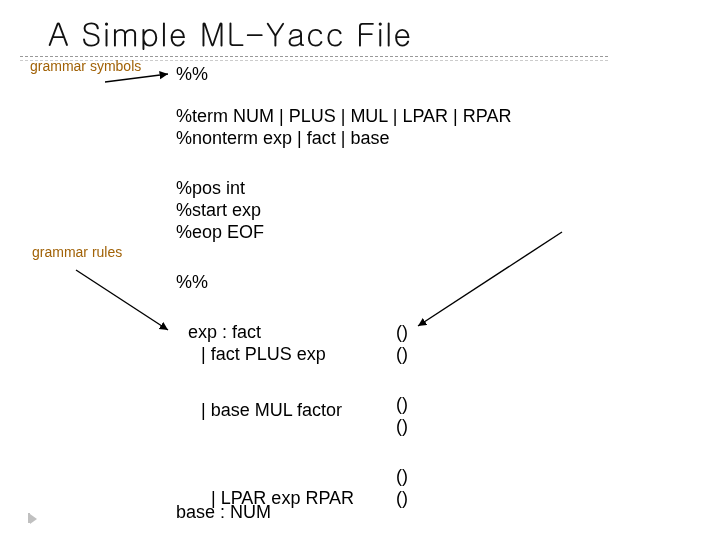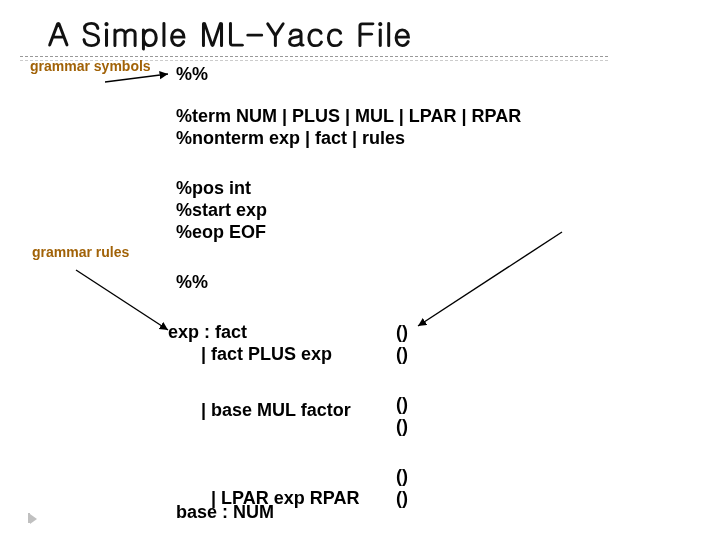--- a/index.html
+++ b/index.html
@@ -9,21 +9,20 @@
     height: 540px;
     background: #fff;
     font-family: "Segoe UI", Arial, sans-serif;
     color: #000;
     overflow: hidden;
   }
   .slide {
     position: relative;
     width: 628px;
     height: 540px;
-    font-weight: bold;
   }
   .title {
     position: absolute;
     left: 48px;
     top: 10px;
     font-family: "Malgun Gothic", "Gulim", "Arial Unicode MS", monospace;
     font-size: 32px;
     letter-spacing: 1px;
     color: #111;
   }
@@ -96,27 +95,27 @@
   <div class="title">A Simple ML-Yacc File</div>
   <div class="title-rule"></div>
   <div class="title-rule2"></div>
 
   <div class="ann" style="left:30px; top:58px;">grammar
 symbols</div>
   <div class="ann" style="left:32px; top:244px;">grammar rules</div>
 
   <div class="code" style="left:176px; top:64px;">%%</div>
   <div class="code" style="left:176px; top:106px;">%term NUM | PLUS | MUL | LPAR | RPAR</div>
-  <div class="code" style="left:176px; top:128px;">%nonterm exp | fact | rules</div>
+  <div class="code" style="left:176px; top:128px;">%nonterm exp | fact | base</div>
   <div class="code" style="left:176px; top:178px;">%pos int</div>
   <div class="code" style="left:176px; top:200px;text-align:right;">%start exp</div>
   <div class="code" style="left:176px; top:222px;text-align:right;">%eop EOF</div>
   <div class="code" style="left:176px; top:272px;">%%</div>
 
-  <div class="code" style="left:168px; top:322px;text-align:center;">exp : fact</div>
+  <div class="code" style="left:188px; top:322px;text-align:center;">exp : fact</div>
   <div class="code" style="left:176px; top:344px;">     | fact PLUS exp</div>
   <div class="code" style="left:176px; top:400px;">     | base MUL factor</div>
   <div class="code" style="left:176px; top:466px;margin-top:36px;">base : NUM</div>
   <div class="code" style="left:176px; top:488px;">       | LPAR exp RPAR</div>
 
   <div class="action-col" style="left:396px; top:322px;">()</div>
   <div class="action-col" style="left:396px; top:344px;">()</div>
   <div class="action-col" style="left:396px; top:394px;">()</div>
   <div class="action-col" style="left:396px; top:416px;">()</div>
   <div class="action-col" style="left:396px; top:466px;">()</div>

